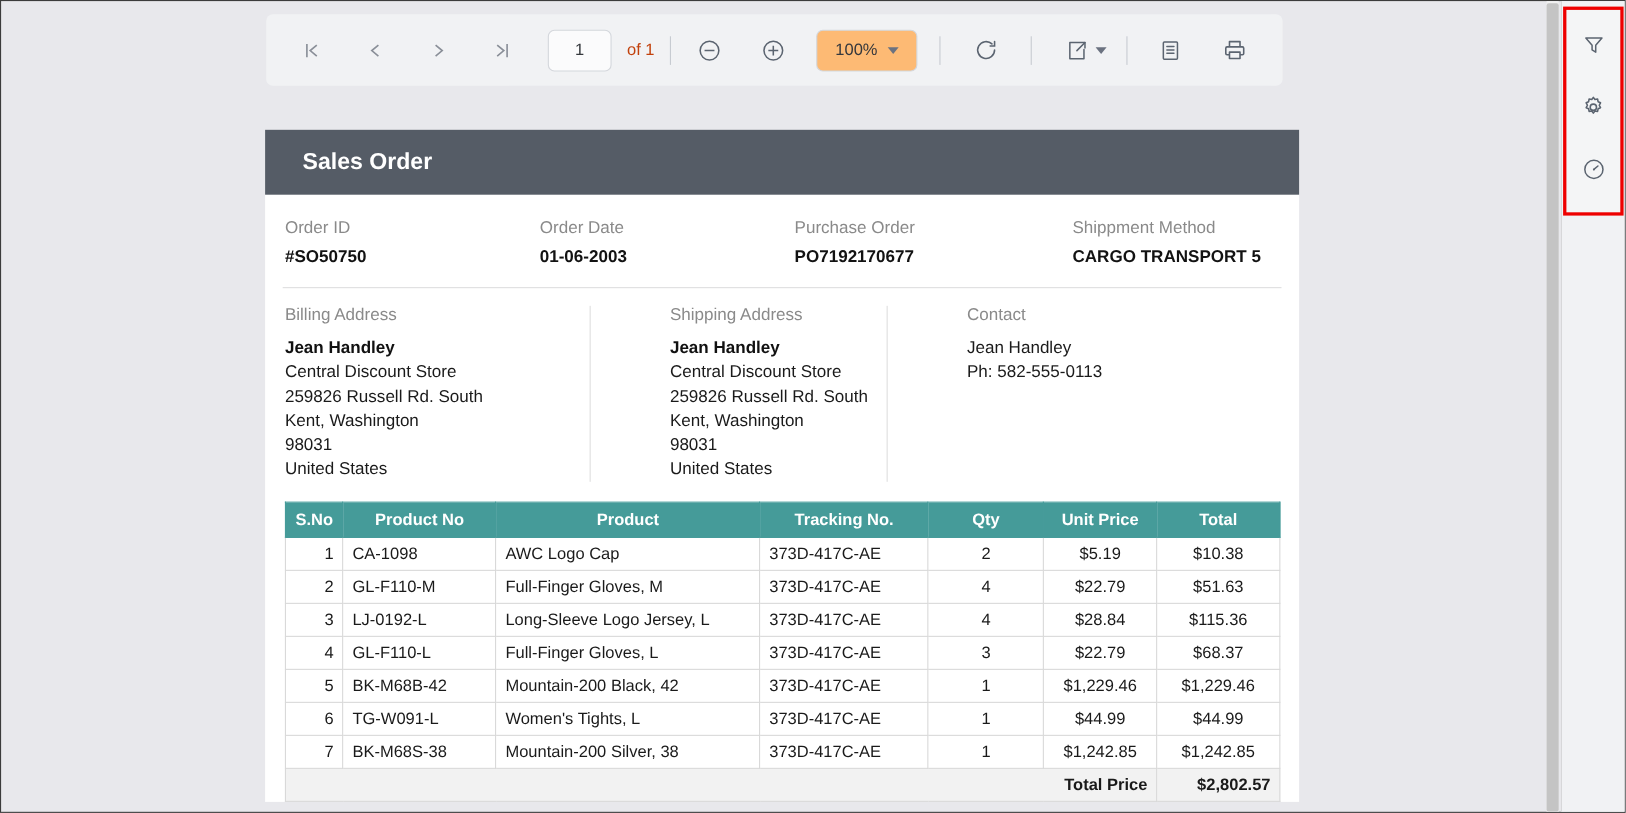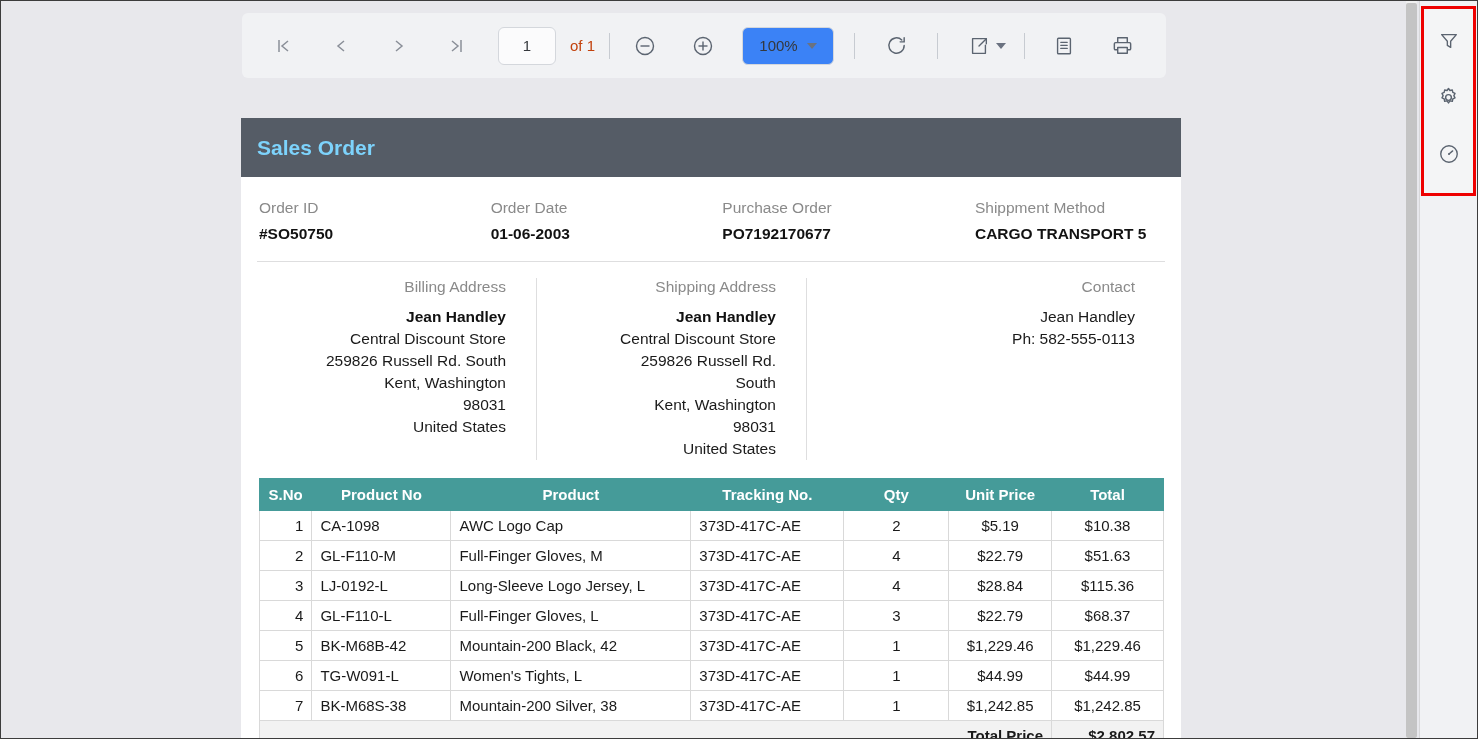--- a/index.html
+++ b/index.html
@@ -50,21 +50,21 @@
     display: flex; align-items: center; justify-content: center;
     font-size: 15px; color: #35383d;
     cursor: text;
   }
   .of-label {
     font-size: 15px; color: #c2410c;
     margin-left: 14px;
   }
   .zoom-box {
     width: 92px; height: 38px;
-    background: #3b82f6;
+    background: #fdba74;
     border: 1px solid #d4d7dc;
     border-radius: 6px;
     display: flex; align-items: center; justify-content: center;
     gap: 9px;
     font-size: 15px; color: #35383d;
     cursor: pointer;
   }
   .chev {
     width: 0; height: 0;
     border-left: 5px solid transparent;
@@ -79,41 +79,42 @@
     width: 940px;
     background: #ffffff;
   }
   .doc-title-bar {
     height: 59px;
     background: #555c66;
     display: flex; align-items: center;
     padding-left: 16px;
   }
   .doc-title {
-    color: #7dd3fc;
+    color: #ffffff;
     font-size: 21px;
     font-weight: bold;
+    margin-left: 18px;
   }
   .doc-body { padding: 0 16px; }
 
   
   .meta-row {
     display: flex;
     padding: 22px 0 18px 2px;
     border-bottom: 1px solid #dededf;
     justify-content: space-between;
   }
   .meta-cell { flex: 0 0 169px; }
   .meta-cell.wide { flex: 0 0 190px; }
   .meta-label { font-size: 15.5px; color: #8a8a8a; margin-bottom: 8px; }
   .meta-value { font-size: 15.5px; color: #121212; font-weight: bold; }
 
   
   .addr-row { display: flex; padding: 16px 0 6px 2px; }
-  .addr-col { padding-right: 30px; text-align: right; }
+  .addr-col { padding-right: 12px; }
   .addr-col.billing { flex: 0 0 278px; border-right: 1px solid #dededf; }
   .addr-col.shipping { flex: 0 0 270px; padding-left: 72px; border-right: 1px solid #dededf; }
   .addr-col.contact { flex: 1; padding-left: 72px; }
   .addr-label { font-size: 15.5px; color: #8a8a8a; margin-bottom: 10px; }
   .addr-name { font-size: 15.5px; color: #111; font-weight: bold; line-height: 22px; }
   .addr-line { font-size: 15.5px; color: #1a1a1a; line-height: 22px; }
 
   
   .items-wrap { padding: 12px 0 0 2px; }
   table.items {

